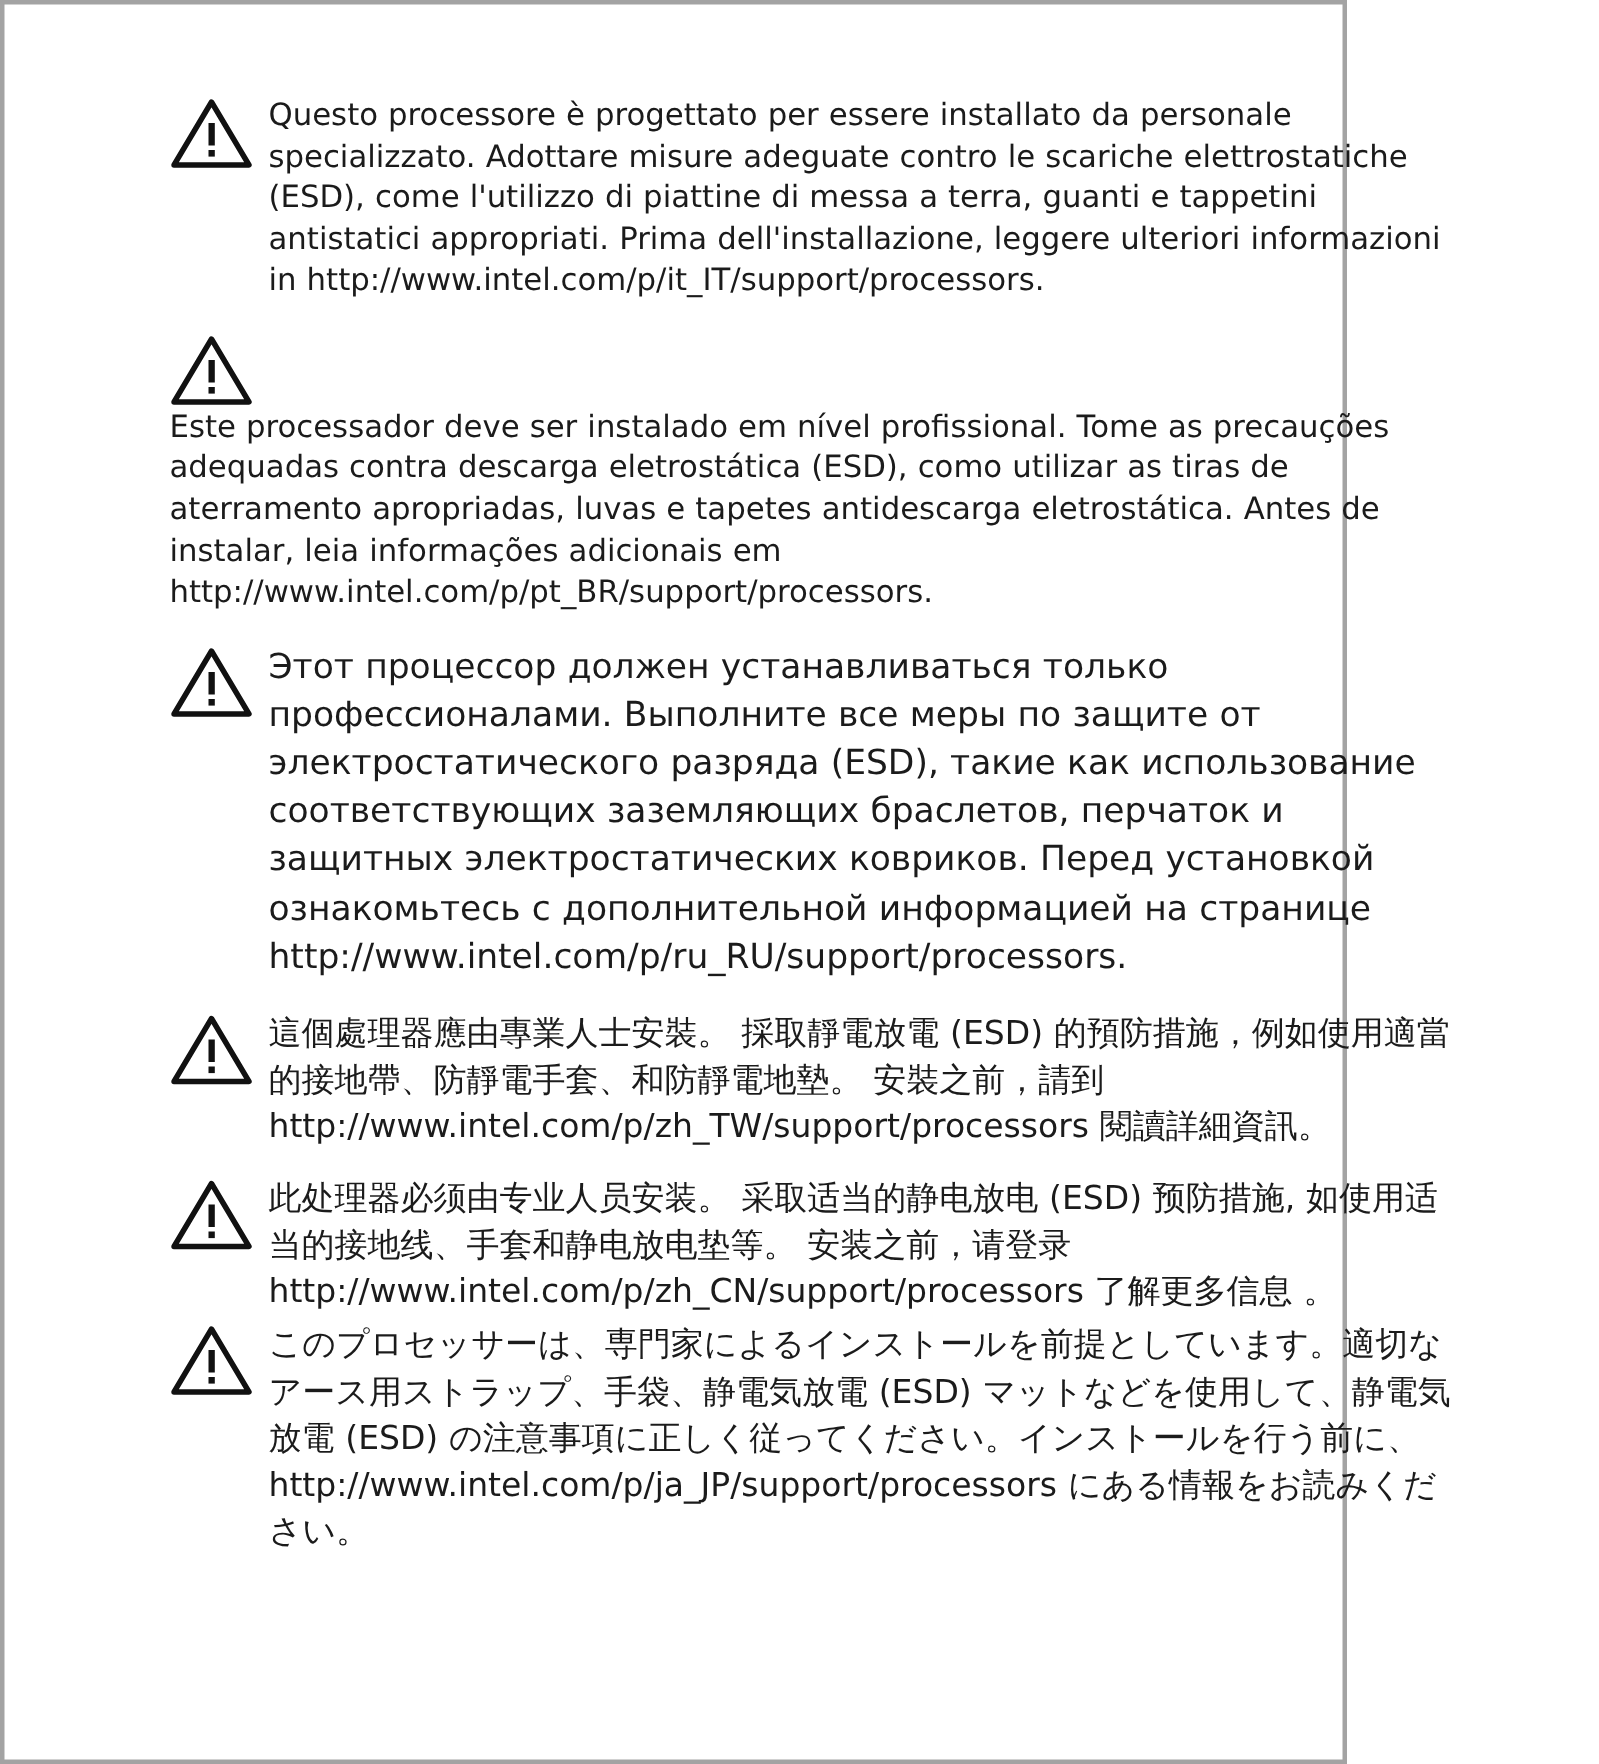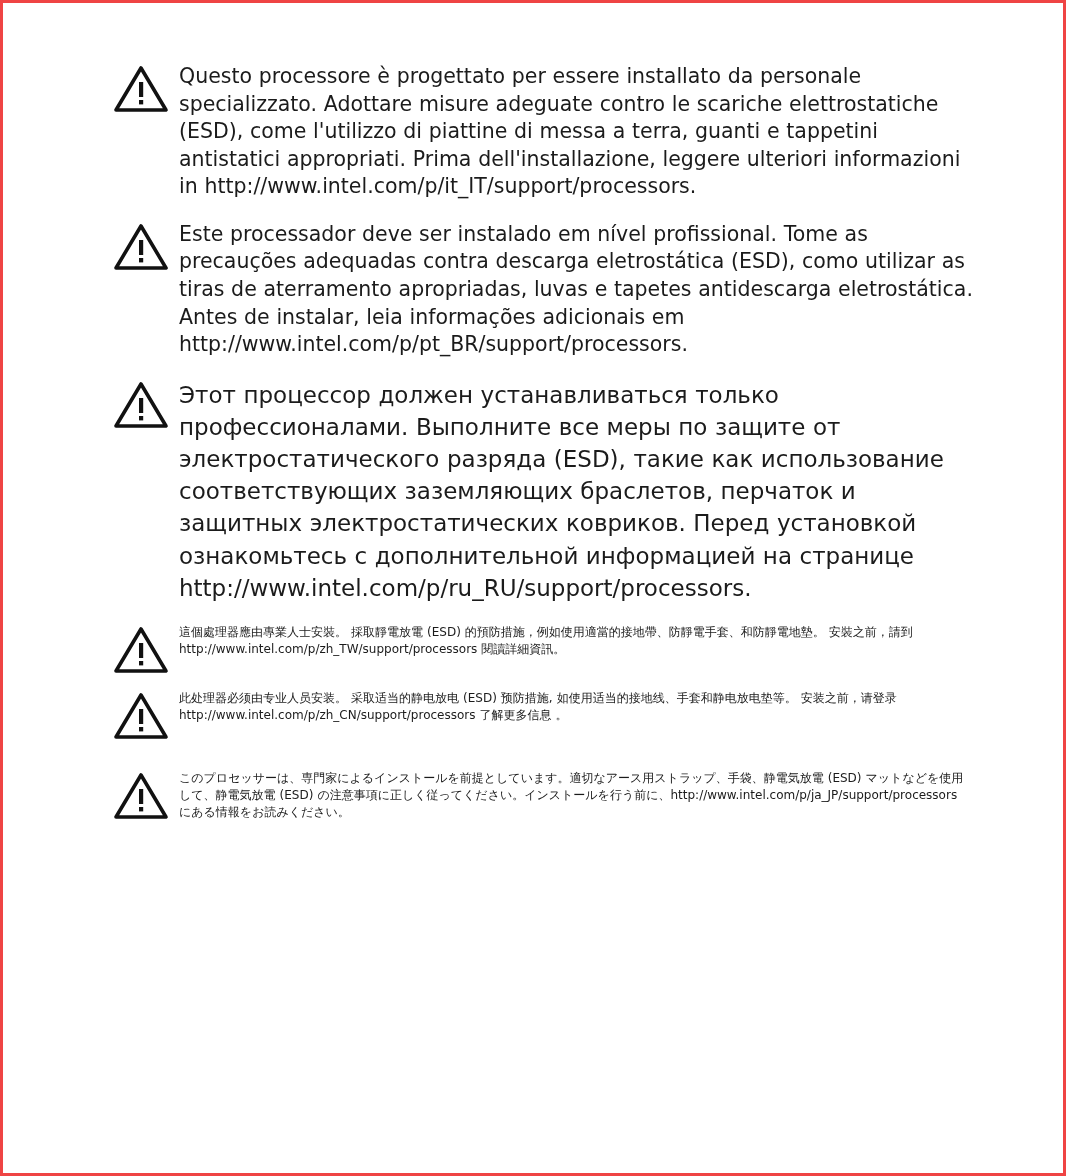--- a/index.html
+++ b/index.html
@@ -9,25 +9,25 @@
   }
   body {
     width: 1066px;
     height: 1176px;
     font-family: "DejaVu Sans", "Liberation Sans", sans-serif;
     color: #000000;
     overflow: hidden;
   }
   .page {
     position: relative;
-    width: 1066px;
+    width: 898px;
     height: 1176px;
     box-sizing: border-box;
     background: #ffffff;
-    border: 3px solid #ef4444;
+    border: 3px solid #a3a3a3;
   }
   .content {
     position: absolute;
     left: 110px;
     top: 60px;
     width: 860px;
   }
   .notice {
     display: flex;
     align-items: flex-start;
@@ -48,33 +48,33 @@
   .notice-text {
     flex: 1 1 auto;
     font-size: 20.5px;
     line-height: 1.345;
     letter-spacing: 0.0px;
     word-spacing: 0.2px;
     color: #1b1b1b;
     text-align: left;
   }
   .notice.cjk .notice-text {
-    font-size: 12px;
+    font-size: 22px;
     line-height: 1.42;
   }
   .notice.cyr .notice-text {
     font-size: 23px;
     line-height: 1.40;
   }
   
   .notice.b1 { margin-bottom: 20px; }
-  .notice.b2 { margin-bottom: 20px; }
+  .notice.b2 { margin-bottom: 20px; flex-direction: column; }
   .notice.b3 { margin-bottom: 20px; }
   .notice.b4 { margin-bottom: 16px; }
-  .notice.b5 { margin-bottom: 30px; }
+  .notice.b5 { margin-bottom: 4px; }
   .notice.b6 { margin-bottom: 4px; }
 </style>
 </head>
 <body>
 
 <div class="page">
   <div class="content">
 
     <div class="notice b1">
       <span class="warn-icon">

